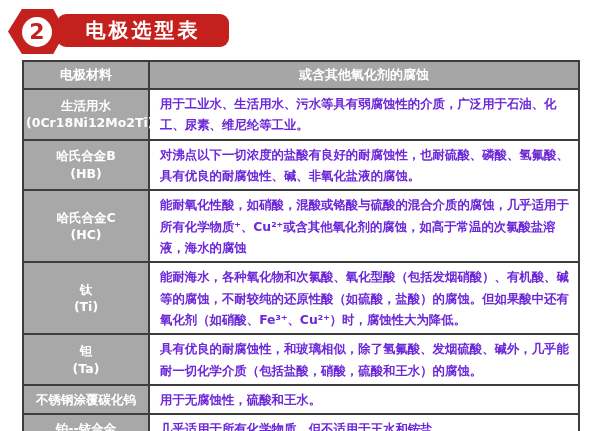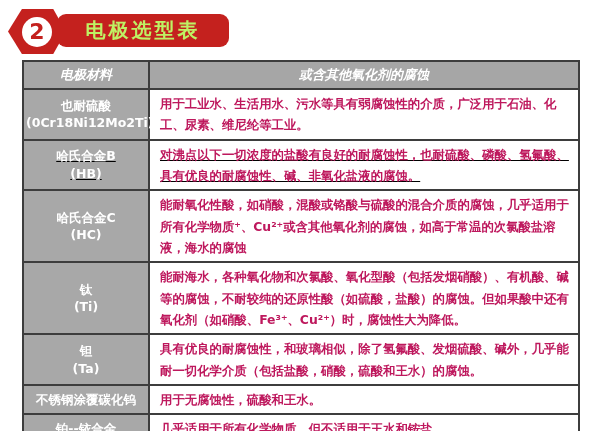--- a/index.html
+++ b/index.html
@@ -24,54 +24,53 @@
     width: 30px; height: 30px;
     background: #ffffff; border-radius: 50%;
     display: flex; align-items: center; justify-content: center;
     color: #c4211e; font-weight: bold; font-size: 22px; line-height: 1;
   }
   .banner {
     position: absolute; left: 57px; top: 14px;
     width: 172px; height: 33px;
     background: #c4211e; border-radius: 9px;
     display: flex; align-items: center; justify-content: center;
-    color: #bef264; font-size: 20px; font-weight: bold; letter-spacing: 3px;
+    color: #ffffff; font-size: 20px; font-weight: bold; letter-spacing: 3px;
     z-index: 2;
   }
 
   
   table.sel {
     position: absolute; left: 22px; top: 60px;
     width: 558px;
     border-collapse: collapse; table-layout: fixed;
   }
   table.sel col.c-mat { width: 126px; }
   table.sel th, table.sel td { border: 2px solid #3d3d3d; }
   table.sel th {
     height: 28px;
     background: #a6a6a6; color: #ffffff;
     font-size: 13px; font-weight: bold; text-align: center;
     padding: 4px 2px;
-    font-style: italic;
   }
   td.mat {
     background: #a8a8a8; color: #ffffff;
     font-weight: bold; font-size: 12.5px;
     text-align: center; vertical-align: middle; line-height: 1.4;
     padding: 2px;
   }
   td.desc {
-    background: #ffffff; color: #be185d;
+    background: #ffffff; color: #6d28d9;
     font-weight: bold; font-size: 12.4px;
     vertical-align: middle; line-height: 1.72;
     padding: 3px 4px 3px 10px;
     text-align: left;
   }
   tr.r1 { height: 46px; }
-  tr.r2 { height: 47px; text-decoration: underline; }
+  tr.r2 { height: 47px; }
   tr.r3 { height: 67px; margin-top: 27px; }
   tr.r4 { height: 72px; }
   tr.r5 { height: 49px; }
   tr.r6 { height: 25px; margin-left: 6px; }
   tr.r7 { height: 25px; }
 </style>
 </head>
 <body>
 
 <div class="badge-hex">
@@ -89,21 +88,21 @@
     </colgroup>
   <thead>
     <tr>
       <th>电极材料</th>
       <th>或含其他氧化剂的腐蚀</th>
     </tr>
   </thead>
   <tbody>
     <tr class="r1">
       <td class="mat">
-        <span>也耐硫酸</span><br>
+        <span>生活用水</span><br>
         <span>(0Cr18Ni12Mo2Ti)</span>
       </td>
       <td class="desc">用于工业水、生活用水、污水等具有弱腐蚀性的介质，广泛用于石油、化工、尿素、维尼纶等工业。</td>
     </tr>
     <tr class="r2">
       <td class="mat">
         <span>哈氏合金B</span><br>
         <span>(HB)</span>
       </td>
       <td class="desc">对沸点以下一切浓度的盐酸有良好的耐腐蚀性，也耐硫酸、磷酸、氢氟酸、具有优良的耐腐蚀性、碱、非氧化盐液的腐蚀。</td>

